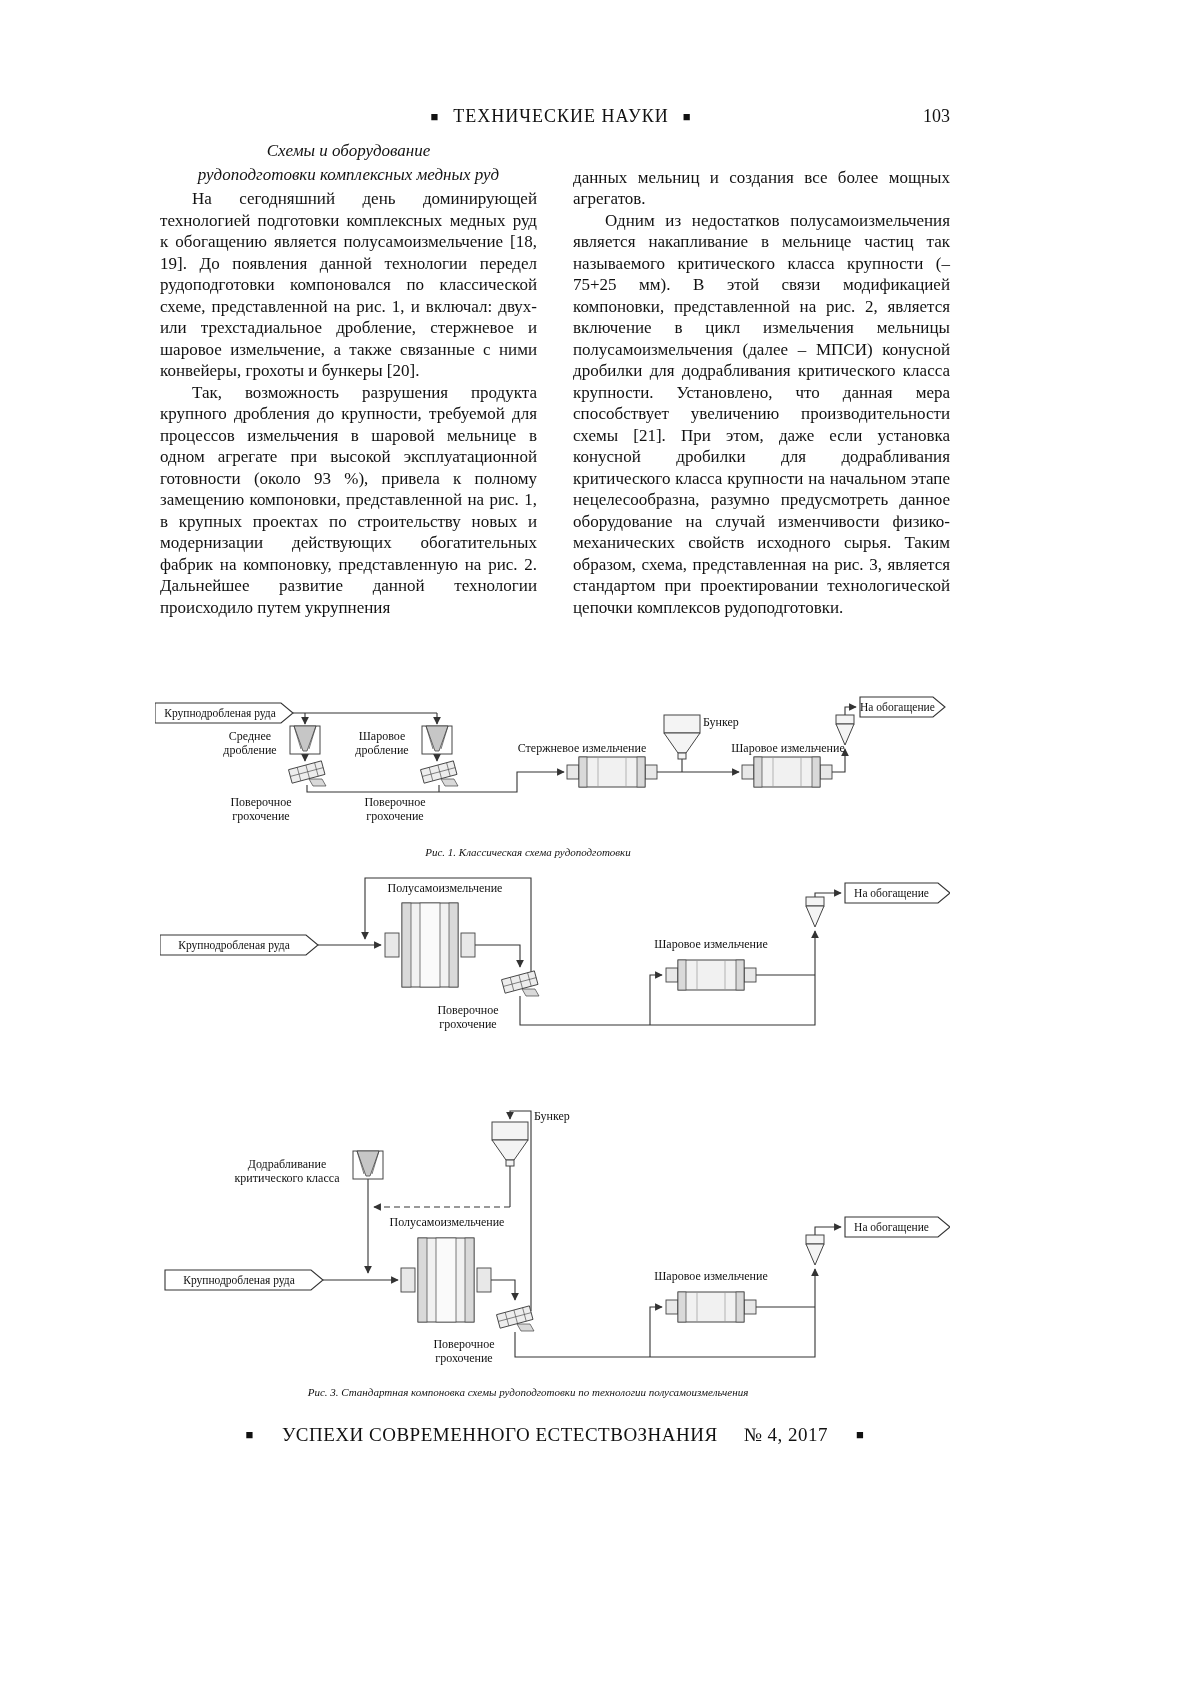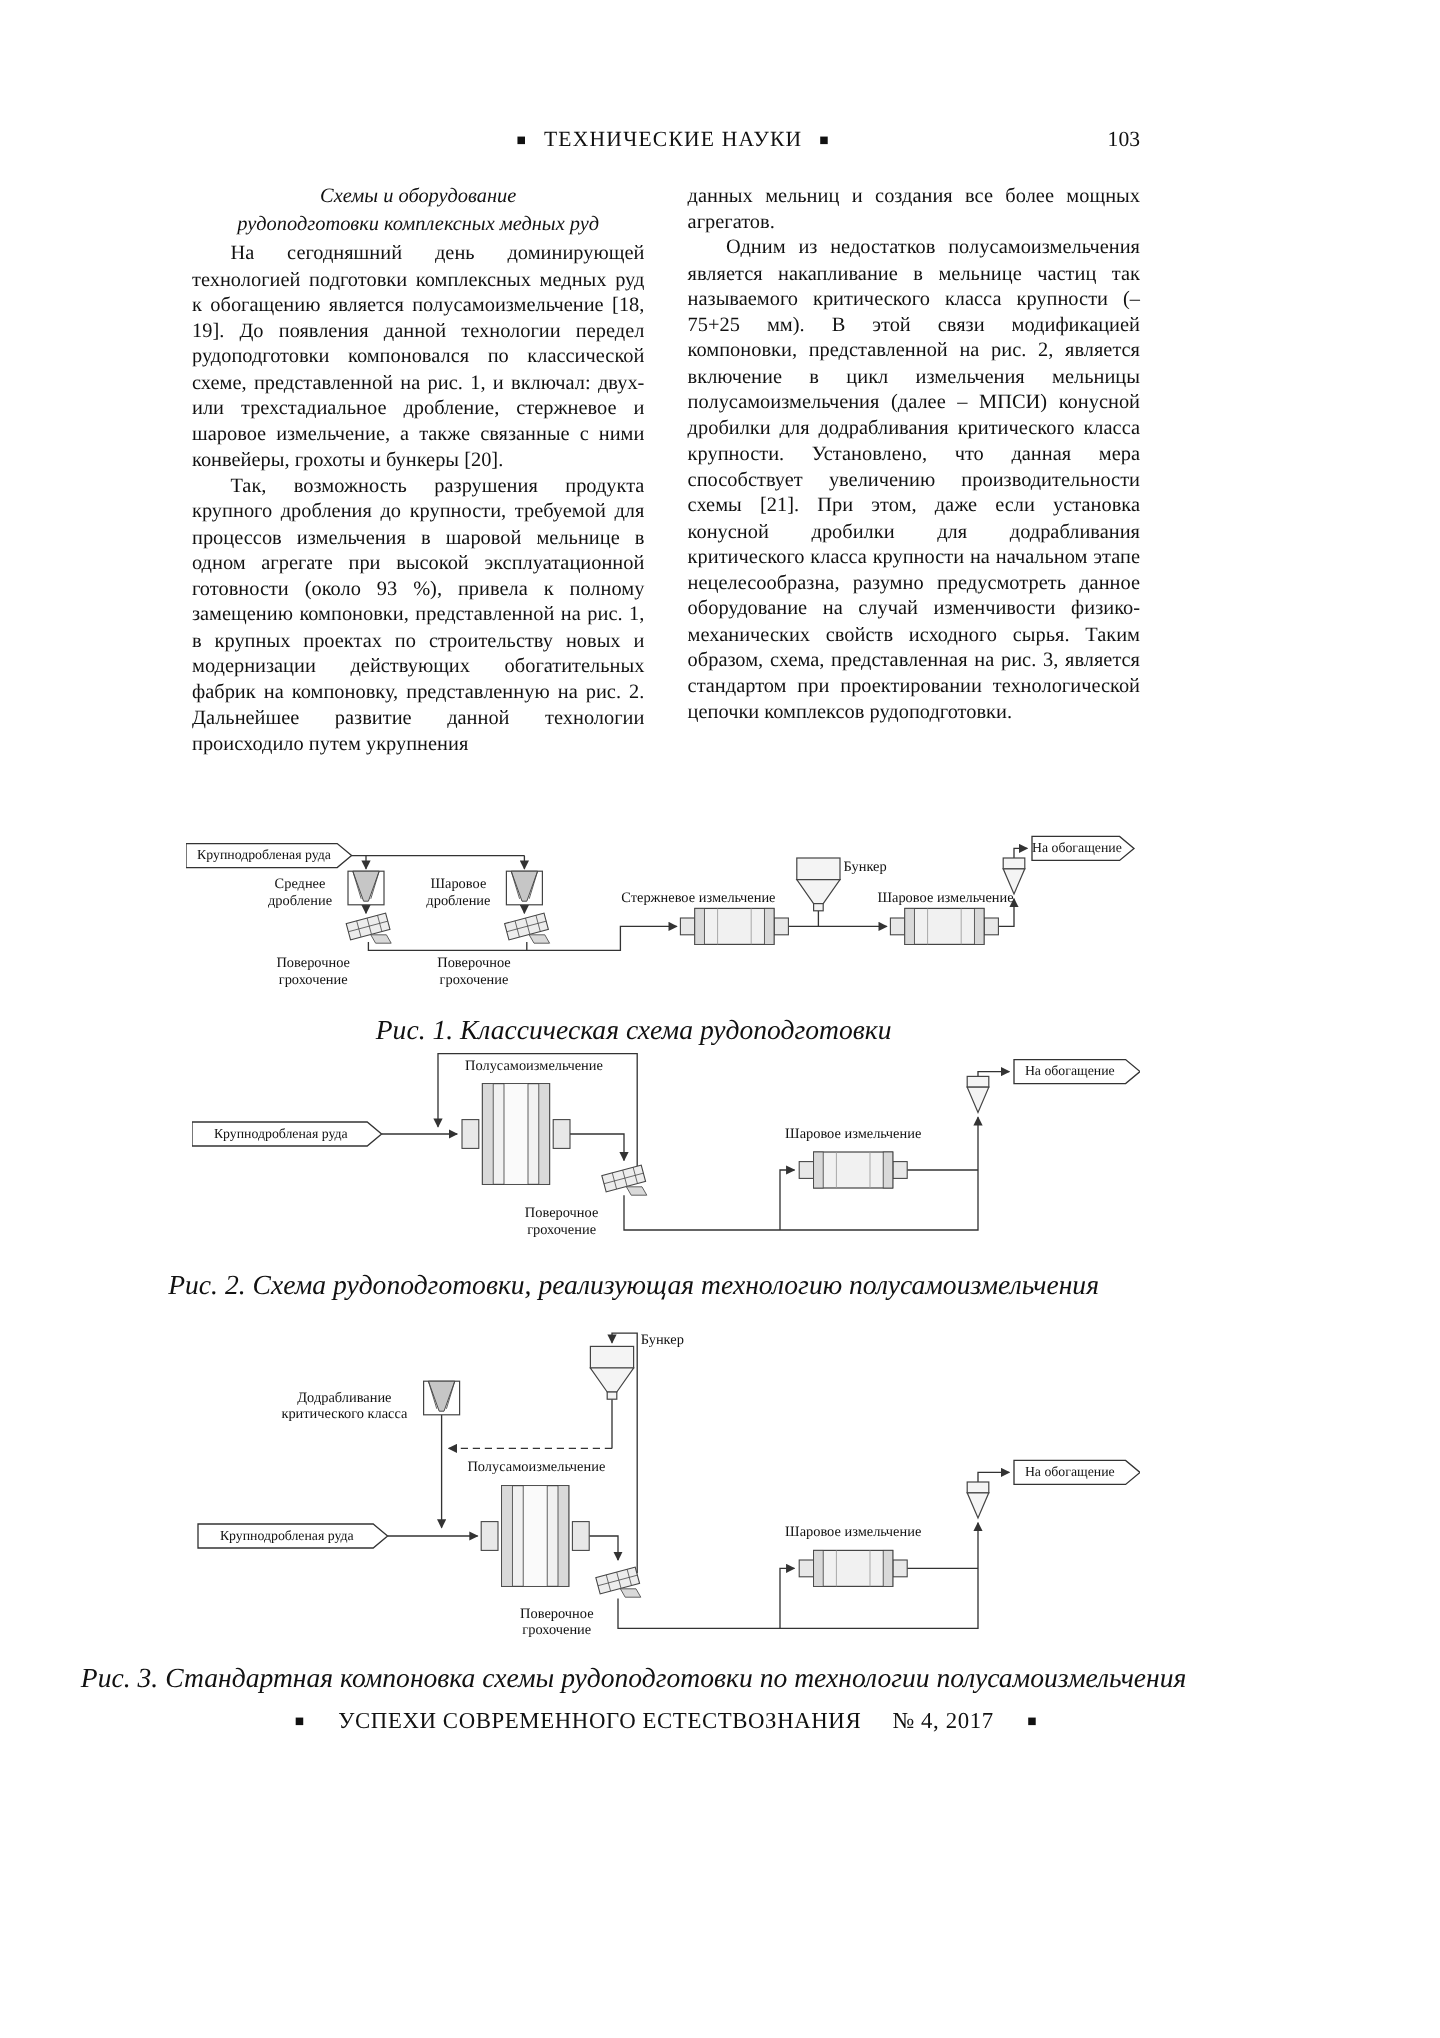--- a/index.html
+++ b/index.html
@@ -10,33 +10,33 @@
   .header-row{position:absolute;top:106px;left:160px;width:790px;height:26px;}
   .header-center{position:absolute;left:12px;right:0;text-align:center;font-size:18px;letter-spacing:1px;}
   .sq{font-size:13px;vertical-align:1px;}
   .header-center .sq{margin:0 14px;}
   .page-num{position:absolute;right:0;top:0;font-size:18px;}
   .footer-row{position:absolute;top:1424px;left:160px;width:790px;text-align:center;font-size:19px;letter-spacing:.5px;}
   .footer-row .sq{margin:0 28px;vertical-align:2px;}
   .footer-issue{margin-left:26px;}
 
   
-  .cols{position:absolute;top:152px;left:160px;width:790px;display:flex;gap:36px;}
+  .cols{position:absolute;top:140px;left:160px;width:790px;display:flex;gap:36px;align-items:flex-end;}
   .col{width:382px;font-size:17px;line-height:21.5px;text-align:justify;}
   .col p{margin:0;text-indent:32px;}
   .col p.noindent{text-indent:0;}
   .art-title{font-style:italic;text-align:center;line-height:21px;margin-bottom:3px;}
 
   
   .fig{position:absolute;}
   .fig svg{position:absolute;left:0;top:0;}
   .dlabel{position:absolute;font-size:12px;line-height:1.2;text-align:center;}
   .nowrap{white-space:nowrap;}
   .banner-label{position:absolute;font-size:11.5px;line-height:20px;text-align:center;white-space:nowrap;}
-  .fig-caption{position:absolute;left:0;width:1056px;text-align:center;font-style:italic;font-size:23px;}
+  .fig-caption{position:absolute;left:0;width:1056px;text-align:center;font-style:italic;font-size:11px;}
 
   .fl{fill:none;stroke:#333;stroke-width:1.1;}
   .dashed{stroke-dasharray:6 4;}
   .banner{fill:#fff;stroke:#333;stroke-width:1.1;}
   .defs-holder{position:absolute;width:0;height:0;}
 </style>
 </head>
 <body>
 
 <svg class="defs-holder" width="0" height="0">
@@ -166,21 +166,20 @@
       <use href="#sym-screen" x="360" y="108"></use>
       <use href="#sym-mill" x="551" y="100"></use>
       <use href="#sym-cyclone" x="655" y="22"></use>
     </svg>
     <div class="dlabel nowrap" style="left:210px;top:6px;width:150px;">Полусамоизмельчение</div>
     <div class="banner-label" style="left:2px;top:60px;width:144px;">Крупнодробленая руда</div>
     <div class="dlabel" style="left:262px;top:128px;width:92px;">Поверочное грохочение</div>
     <div class="dlabel nowrap" style="left:486px;top:62px;width:130px;">Шаровое измельчение</div>
     <div class="banner-label" style="left:685px;top:8px;width:93px;">На обогащение</div>
   </div>
-  <div class="fig-caption" style="top:1058px;">Рис. 2. Схема рудоподготовки, реализующая технологию полусамоизмельчения</div>
 
   <div class="fig" style="top:1095px;left:160px;width:790px;height:285px;">
     <svg width="790" height="285" viewBox="0 0 790 285">
       <g>
         <polyline class="fl" points="163,185 238,185" marker-end="url(#arrowhead)"></polyline>
         <polyline class="fl" points="208,84 208,178" marker-end="url(#arrowhead)"></polyline>
         <polyline class="fl" points="350,71 350,112"></polyline>
         <polyline class="fl dashed" points="350,112 214,112" marker-end="url(#arrowhead)"></polyline>
         <polyline class="fl" points="331,185 355,185 355,205" marker-end="url(#arrowhead)"></polyline>
         <polyline class="fl" points="371,216 371,16 350,16 350,24" marker-end="url(#arrowhead)"></polyline>

